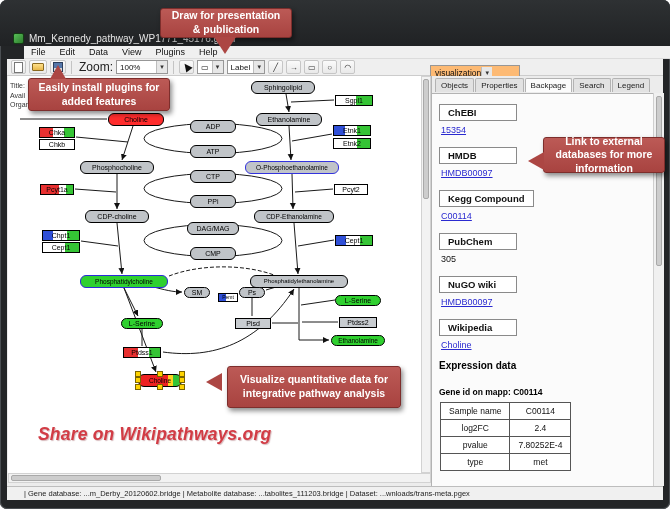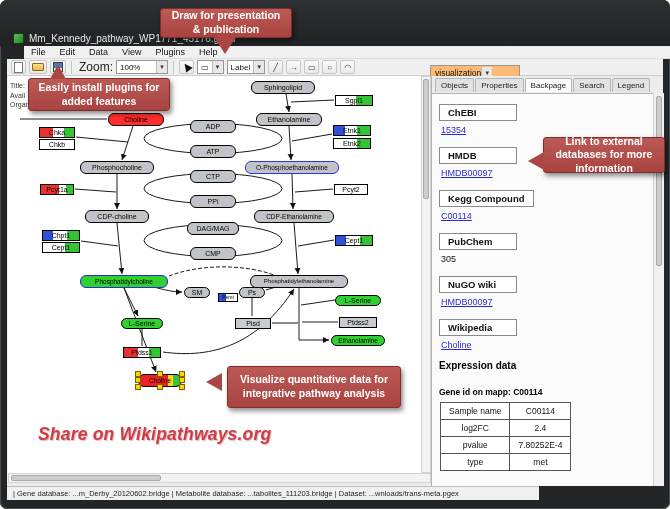--- a/index.html
+++ b/index.html
@@ -51,21 +51,21 @@
   .pscroll{position:absolute;left:221px;top:17px;width:11px;height:393px;background:#f0f0f0;border-left:1px solid #cfcfcf}
   .pthumb{position:absolute;left:2px;top:3px;width:6px;height:170px;background:#cdcdcd;border:1px solid #a9a9a9;border-radius:2px}
   .bp-h{display:inline-block;border:1px solid #8a8a8a;background:#fff;padding:2px 8px;font-weight:bold;font-size:9.5px;margin-bottom:4px;min-width:78px}
   .bp-v{font-size:9px;margin:0 0 10px 2px;color:#111}
   .bp-v.link{color:#2a2ad0;text-decoration:underline;cursor:pointer}
   .bp-exp{font-weight:bold;font-size:10px;margin:3px 0 16px 0;color:#000}
   .bp-gene{font-weight:bold;font-size:8.5px;margin-bottom:5px;color:#000}
   .bp-table{border-collapse:collapse;margin-left:1px}
   .bp-table td{border:1px solid #555;font-size:8.5px;padding:3px 8px;text-align:center;background:#fff;min-width:48px}
   
-  .statusbar{position:absolute;left:7px;top:486px;width:532px;height:14px;background:#f0f0f0;border-top:1px solid #bdbdbd;display:flex;align-items:center;padding-left:6px;font-size:7.5px;color:#222;white-space:nowrap;overflow:hidden}
+  .statusbar{position:absolute;left:7px;top:486px;width:656px;height:14px;background:#f0f0f0;border-top:1px solid #bdbdbd;display:flex;align-items:center;padding-left:17px;font-size:7.5px;color:#222;white-space:nowrap;overflow:hidden}
   
   .callout{position:absolute;background:linear-gradient(180deg,#bc5a56,#a84340);border:1px solid #7d2e2c;color:#fff;font-weight:bold;text-align:center;display:flex;align-items:center;justify-content:center;border-radius:3px;box-shadow:2px 3px 5px rgba(0,0,0,.45);z-index:60;font-size:10.5px;line-height:1.3;padding:3px 6px}
   .arr-down{position:absolute;width:0;height:0;border-left:11px solid transparent;border-right:11px solid transparent;border-top:17px solid #ac4643;z-index:60}
   .arr-up{position:absolute;width:0;height:0;border-left:8px solid transparent;border-right:8px solid transparent;border-bottom:14px solid #ac4643;z-index:60}
   .arr-left{position:absolute;width:0;height:0;border-top:9px solid transparent;border-bottom:9px solid transparent;border-right:16px solid #ac4643;z-index:60}
 </style>
 </head>
 <body>
 
 <div id="win">

